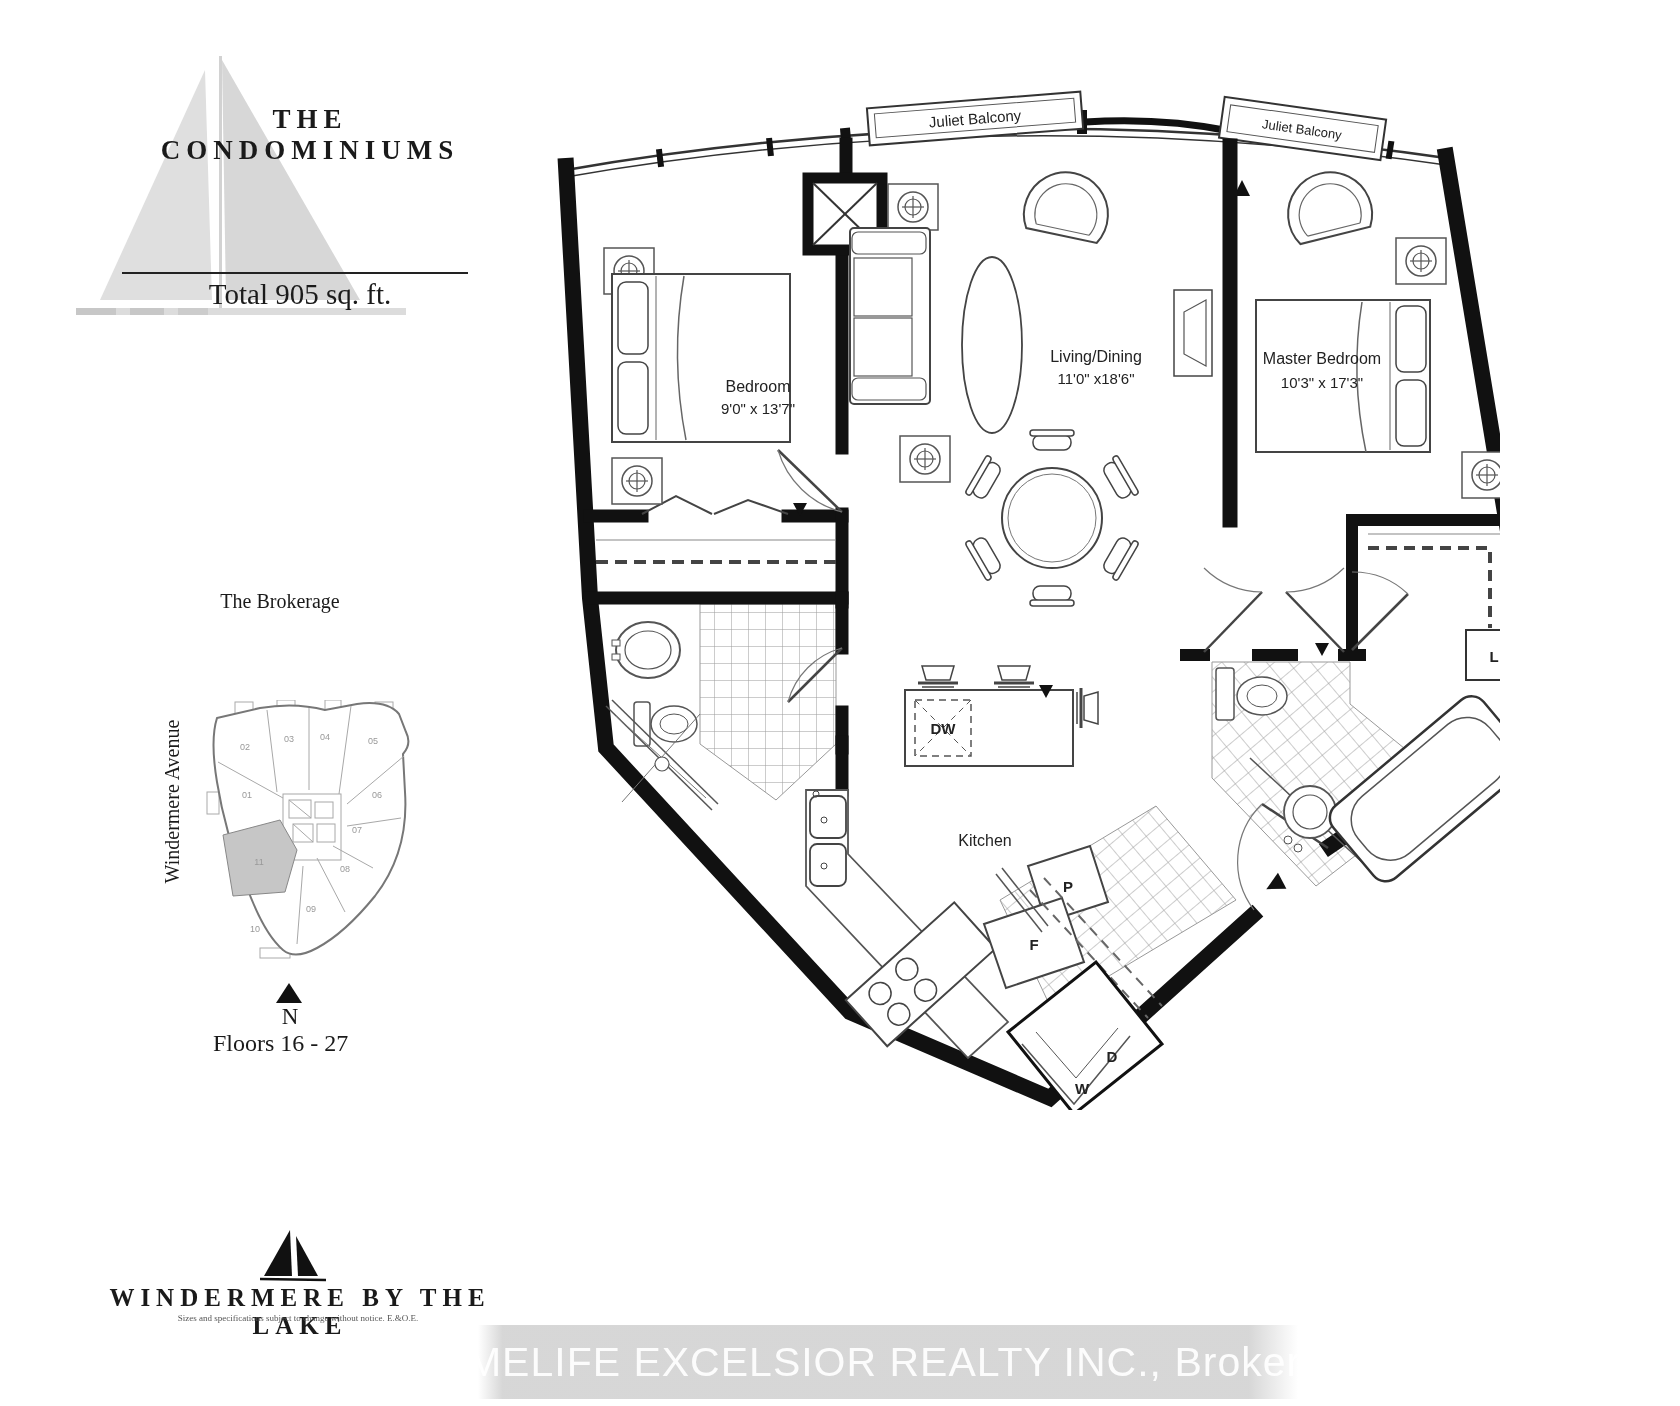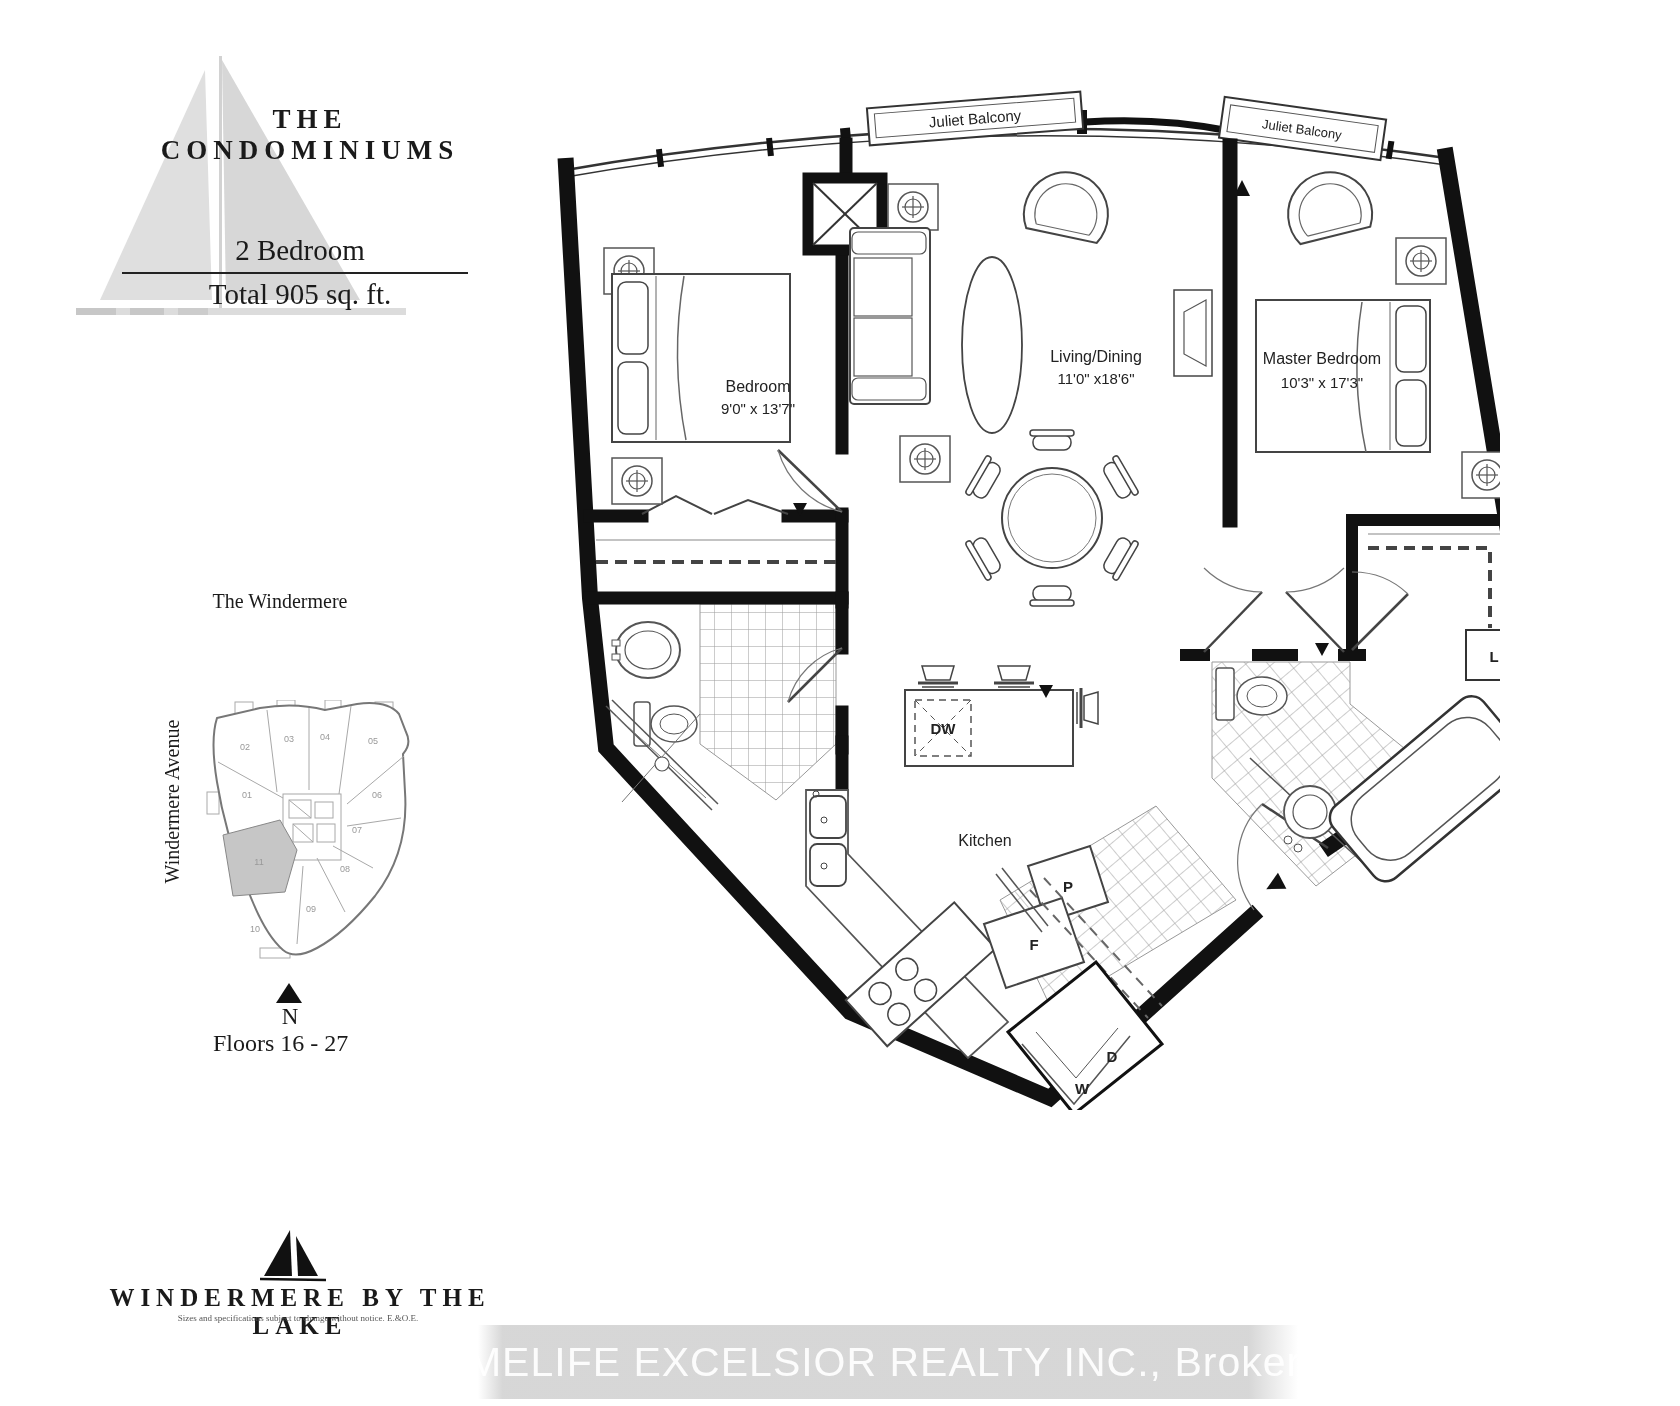--- a/index.html
+++ b/index.html
@@ -47,25 +47,24 @@
     <polygon points="30,248 135,18 142,248" fill="#dfdfdf"></polygon>
     <polygon points="152,8 156,248 290,248" fill="#d7d7d7"></polygon>
     <rect x="149" y="4" width="3" height="252" fill="#d2d2d2"></rect>
     <rect x="6" y="256" width="330" height="7" fill="#dcdcdc"></rect>
     <rect x="6" y="256" width="40" height="7" fill="#c7c7c7"></rect>
     <rect x="60" y="256" width="34" height="7" fill="#c7c7c7"></rect>
     <rect x="108" y="256" width="30" height="7" fill="#cccccc"></rect>
   </svg>
 
   <div class="abs" id="brand-title">THE CONDOMINIUMS</div>
-  <div class="abs" id="suite-type">2 Bedroom</div>
   <div class="abs" id="rule"></div>
   <div class="abs" id="suite-area">Total 905 sq. ft.</div>
 
-  <div class="abs" id="street-top">The Windermere</div>
+  <div class="abs" id="street-top">The Brokerage</div>
   <div class="abs" id="street-left">Windermere Avenue</div>
 
   <svg class="abs" style="left:205px;top:700px;" width="210" height="260" viewBox="0 0 210 260">
     <rect x="30" y="2" width="18" height="12" fill="#fff" stroke="#aaa"></rect>
     <rect x="72" y="0" width="18" height="10" fill="#fff" stroke="#aaa"></rect>
     <rect x="120" y="0" width="16" height="10" fill="#fff" stroke="#aaa"></rect>
     <rect x="170" y="2" width="18" height="12" fill="#fff" stroke="#aaa"></rect>
     <rect x="2" y="92" width="12" height="22" fill="#fff" stroke="#aaa"></rect>
     <rect x="55" y="248" width="30" height="10" fill="#fff" stroke="#aaa"></rect>
     <path d="M 12,18 L 55,8 Q 90,2 120,10 L 152,4 Q 182,0 194,14 L 201,32 Q 207,44 198,54

